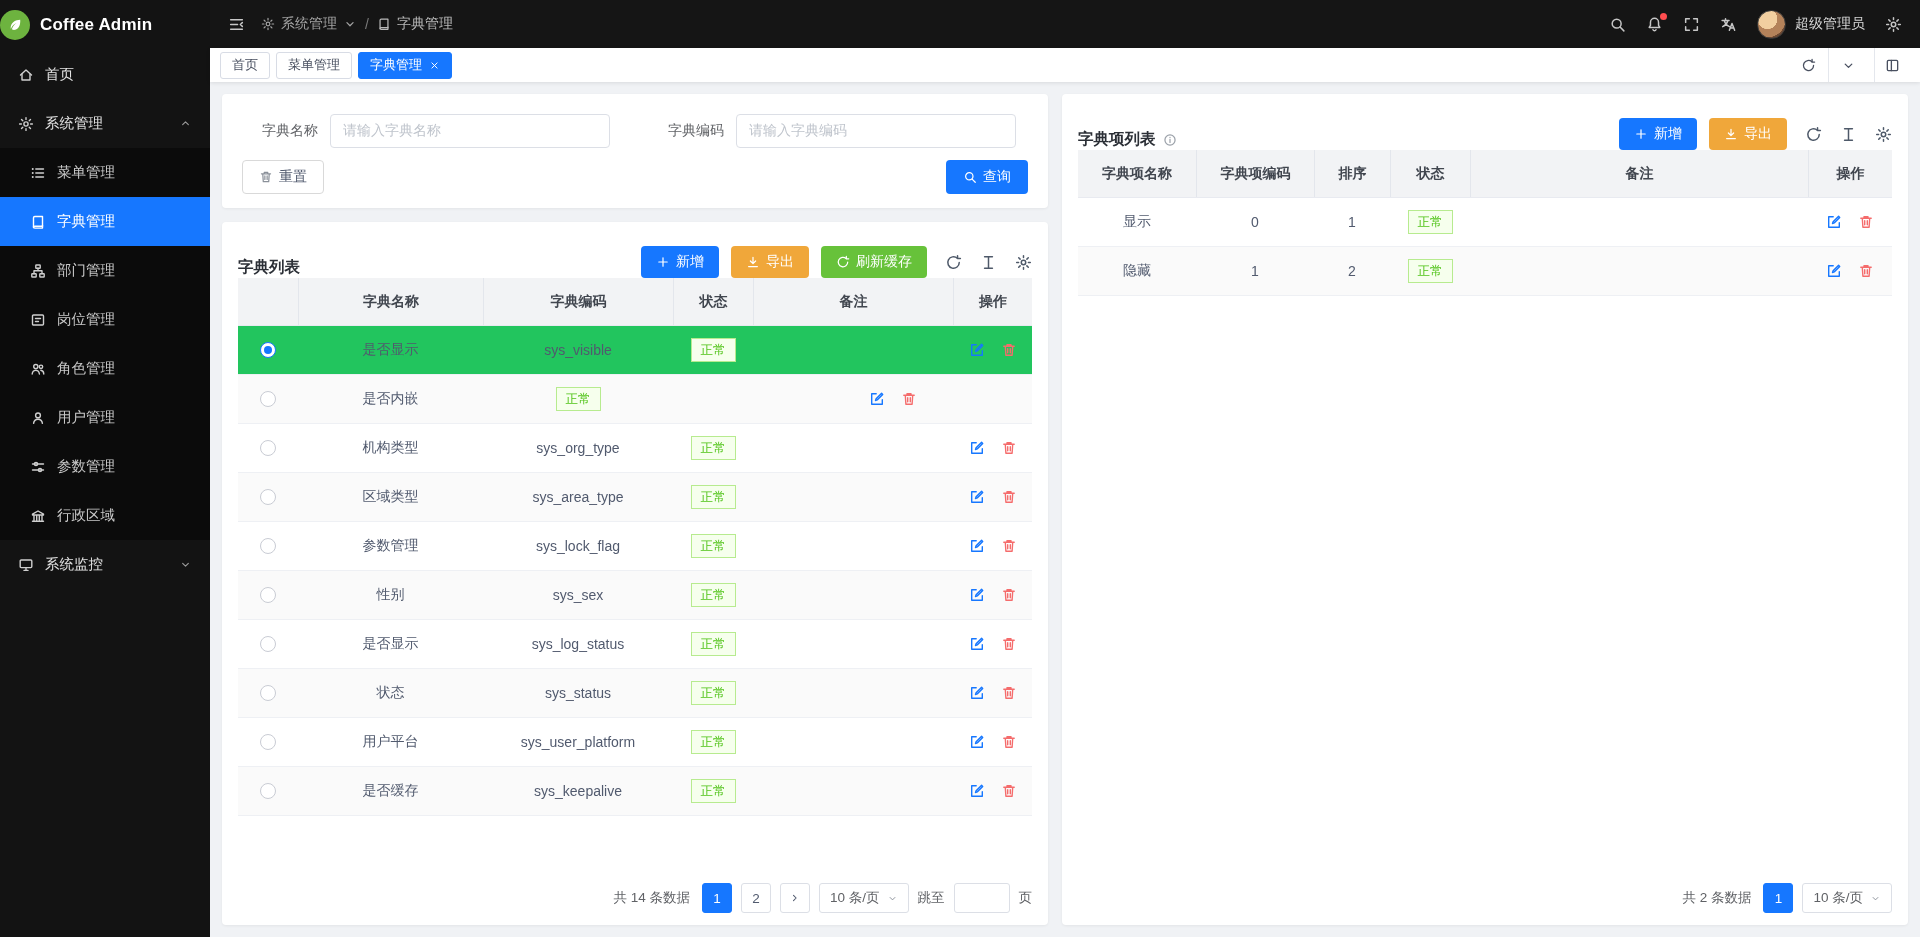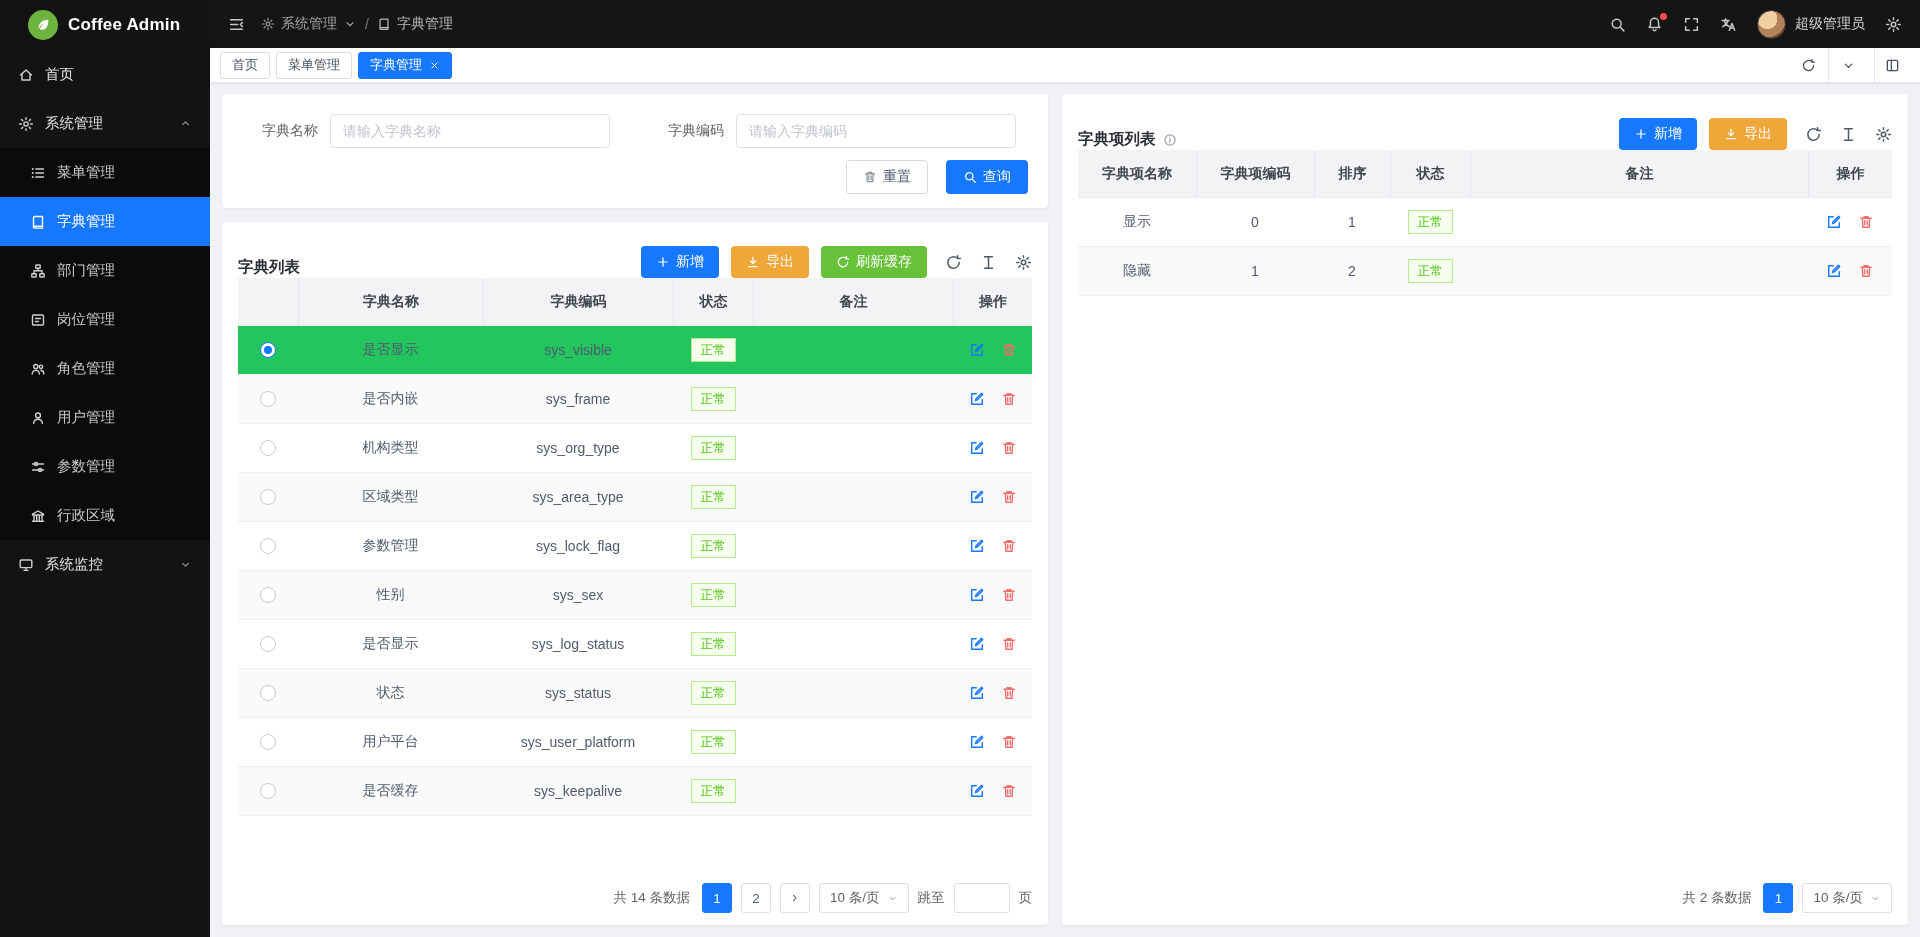--- a/index.html
+++ b/index.html
@@ -4,21 +4,21 @@
 <title>字典管理</title>
 <style>
 *{box-sizing:border-box;margin:0;padding:0}
 html,body{width:1920px;height:937px;overflow:hidden}
 body{font-family:"Liberation Sans","DejaVu Sans",sans-serif;font-size:14px;color:#333;background:#f0f2f5}
 svg{width:1em;height:1em;display:block;overflow:visible}
 .app{display:flex;width:100%;height:100%}
 
 
 .sidebar{width:210px;background:#131313;flex-shrink:0;display:flex;flex-direction:column;color:#d8d8d8}
-.logo{height:50px;display:flex;align-items:center;gap:10px;padding:0 28px;flex-shrink:0}
+.logo{height:50px;display:flex;align-items:center;gap:10px;padding:0 0;flex-shrink:0}
 .logo-badge{width:30px;height:30px;border-radius:50%;background:#6db33f;display:flex;align-items:center;justify-content:center;font-size:18px}
 .logo-text{color:#fff;font-weight:bold;font-size:17px;letter-spacing:.2px}
 #side-nav{flex:1;overflow:hidden}
 .menu-item{height:49px;display:flex;align-items:center;gap:11px;padding:0 18px;font-size:14.5px;cursor:pointer;color:#e3e3e3}
 .menu-item .mi-icon{font-size:16px;color:#cfcfcf;display:flex}
 .menu-item .mi-arrow{margin-left:auto;font-size:13px;color:#9a9a9a;display:flex}
 .submenu{background:#0b0b0b}
 .submenu .menu-item{padding-left:30px;color:#c9c9c9}
 .menu-item.active{background:#1677ff;color:#fff}
 .menu-item.active .mi-icon{color:#fff}
@@ -53,23 +53,23 @@
 .content{flex:1;padding:12px;display:flex;gap:14px;min-height:0}
 .card{background:#fff;border-radius:4px;box-shadow:0 1px 3px rgba(0,0,0,.06)}
 .left-col{width:826px;display:flex;flex-direction:column;gap:14px;flex-shrink:0}
 .right-col{flex:1;display:flex;flex-direction:column;padding:0 16px 12px;min-width:0}
 
 
 .search-card{padding:20px 20px 14px}
 .form-row{display:flex;gap:38px}
 .form-item{display:flex;align-items:center}
 .form-label{width:76px;text-align:right;margin-right:12px;color:#606266;font-size:14px}
-.input{height:34px;width:280px;border:1px solid #dcdfe6;border-radius:4px;padding:0 12px;font-size:14px;color:#333;font-family:Liberation Sans, sans-serif;outline:none}
+.input{height:34px;width:280px;border:1px solid #dcdfe6;border-radius:4px;padding:0 12px;font-size:14px;color:#333;font-family:Liberation Serif, serif;outline:none}
 .input::placeholder{color:#bfc4cc}
-.form-actions{display:flex;justify-content:flex-end;gap:18px;margin-top:12px}
+.form-actions{display:flex;justify-content:space-between;gap:18px;margin-top:12px}
 
 
 .btn{display:inline-flex;align-items:center;gap:6px;border:1px solid transparent;border-radius:4px;cursor:pointer;font-size:14px;font-family:inherit;white-space:nowrap}
 .btn .bi{font-size:14px;display:flex}
 .btn.md{height:34px;padding:0 16px}
 .btn.sm{height:32px;padding:0 14px}
 .btn.primary{background:#1677ff;color:#fff}
 .btn.warning{background:#f0a73a;color:#fff}
 .btn.success{background:#67c23a;color:#fff}
 .btn.ghost{background:#fff;border-color:#d9d9d9;color:#515a6e}
@@ -476,21 +476,20 @@
                       <path d="M2.8 4.3h10.4M6 4.3V2.8h4v1.5M4.3 4.3l.6 9h6.2l.6-9M6.7 6.8v4M9.3 6.8v4"></path>
                     </svg>
                   </span>
                 </div>
               </div>
               <div class="tr stripe">
                 <div class="td">
                   <span class="radio"></span>
                 </div>
                 <div class="td">是否内嵌</div>
-                <div class="td">sys_frame</div>
                 <div class="td">
                   <span class="badge">正常</span>
                 </div>
                 <div class="td"></div>
                 <div class="td ops">
                   <span class="op edit">
                     <svg viewBox="0 0 16 16" fill="none" stroke="currentColor" stroke-width="1.4" stroke-linecap="round" stroke-linejoin="round">
                       <path d="M13.3 8.8v4.5H2.7V2.7h4.5"></path>
                       <path d="M12.6 2.3 13.7 3.4 8.2 8.9l-1.7.6.6-1.7z"></path>
                     </svg>

